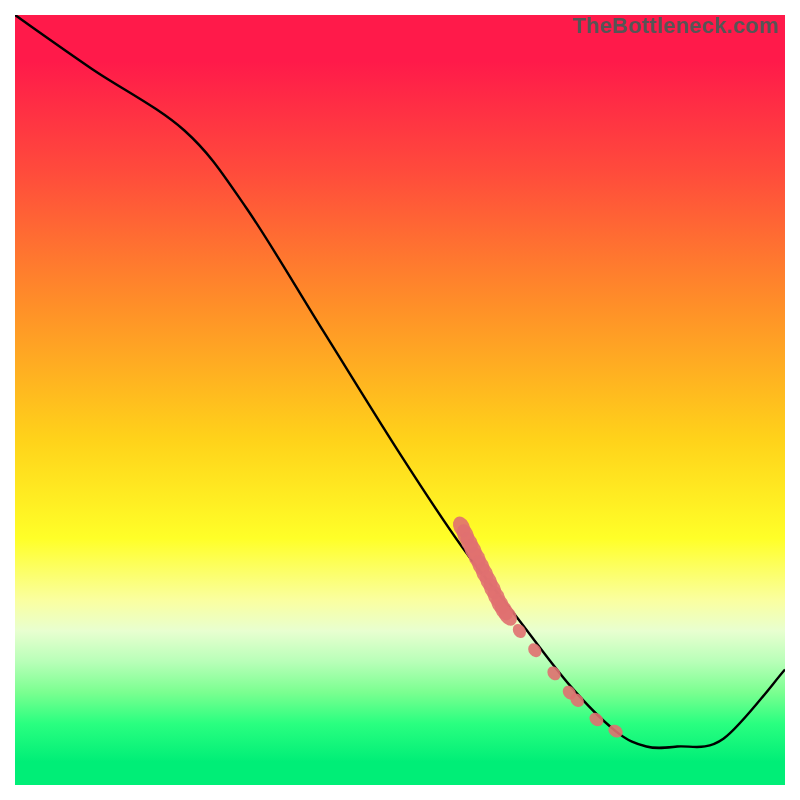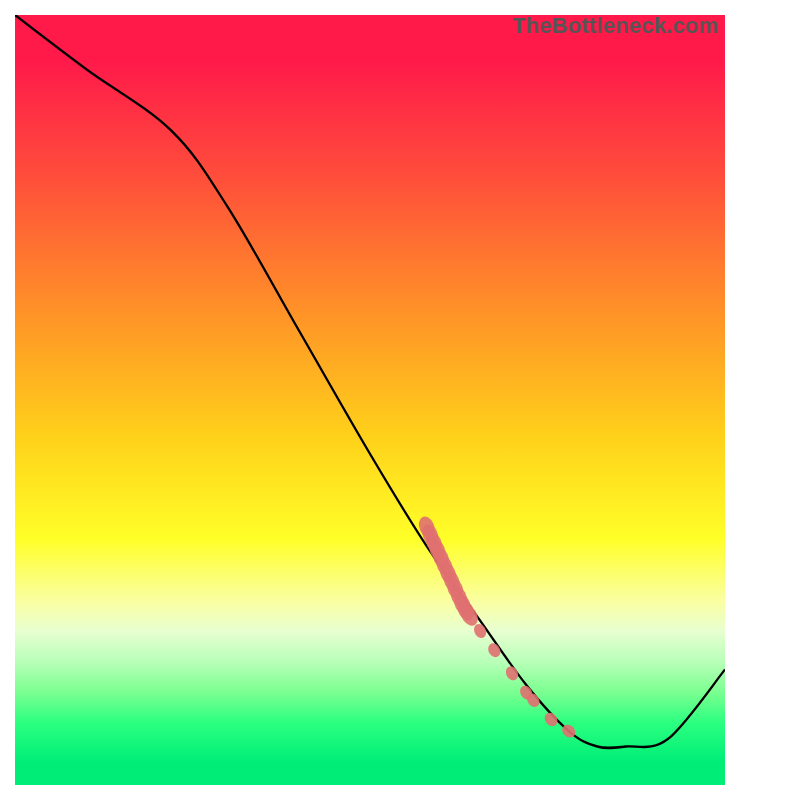--- a/index.html
+++ b/index.html
@@ -8,21 +8,21 @@
     width: 800px;
     height: 800px;
     overflow: hidden;
     font-family: Arial, Helvetica, sans-serif;
     background: #fff;
   }
   .chart-area {
     position: absolute;
     left: 15px;
     top: 15px;
-    width: 710px;
+    width: 770px;
     height: 770px;
   }
   .gradient-bg {
     position: absolute;
     left: 0;
     top: 0;
     width: 100%;
     height: 100%;
     background: linear-gradient(to bottom,
       #ff1a4a 0%,

